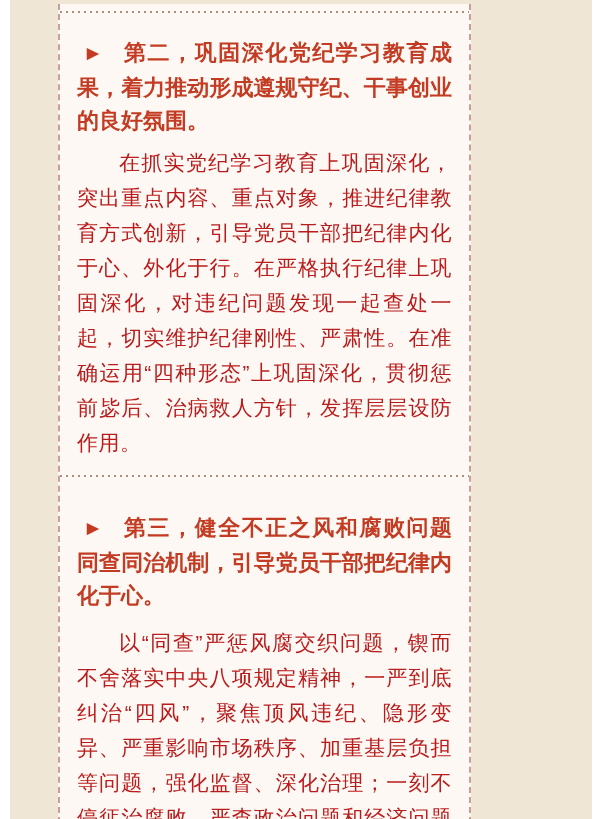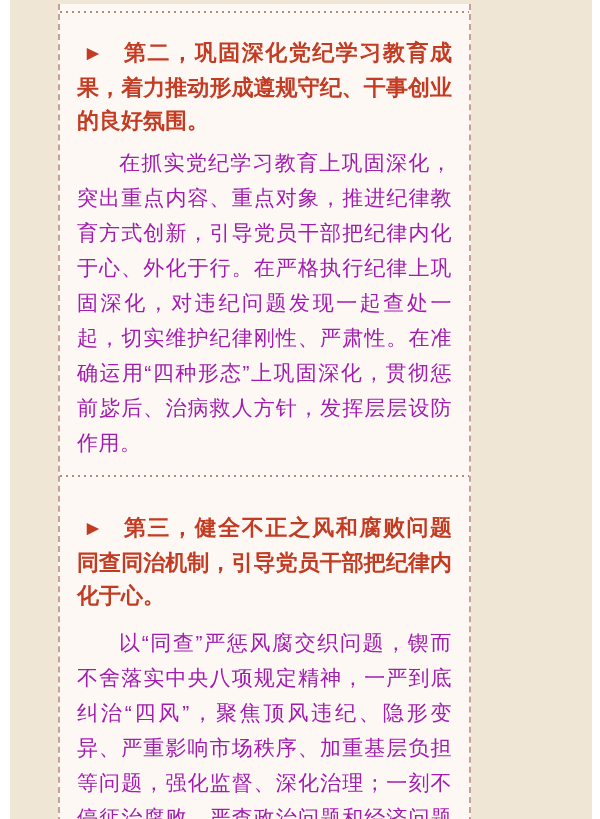--- a/index.html
+++ b/index.html
@@ -62,21 +62,21 @@
   .bullet-tri {
     display: inline-block;
     font-size: 15px;
     margin-right: 24px;
     transform: translateY(-2px);
     text-indent: 0;
   }
 
   .body-paragraph {
     margin: 0;
-    color: #a21caf;
+    color: #b91c1c;
     font-size: 21px;
     font-weight: 500;
     line-height: 35px;
     text-align: justify;
     text-indent: 2em;
     letter-spacing: 0.5px;
   }
   .para-1 { margin-top: 8px; margin-bottom: 15px; }
   .para-2 { margin-top: 13px; }
 </style>

